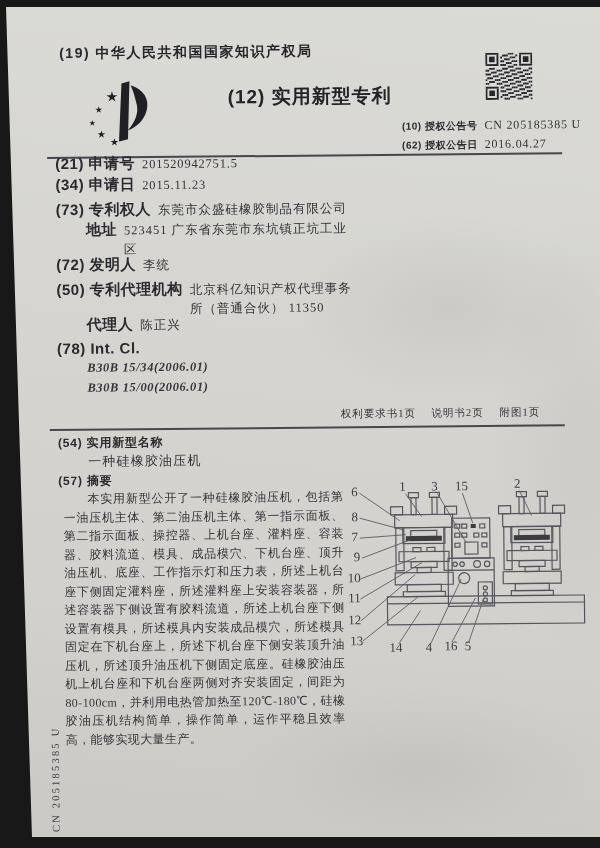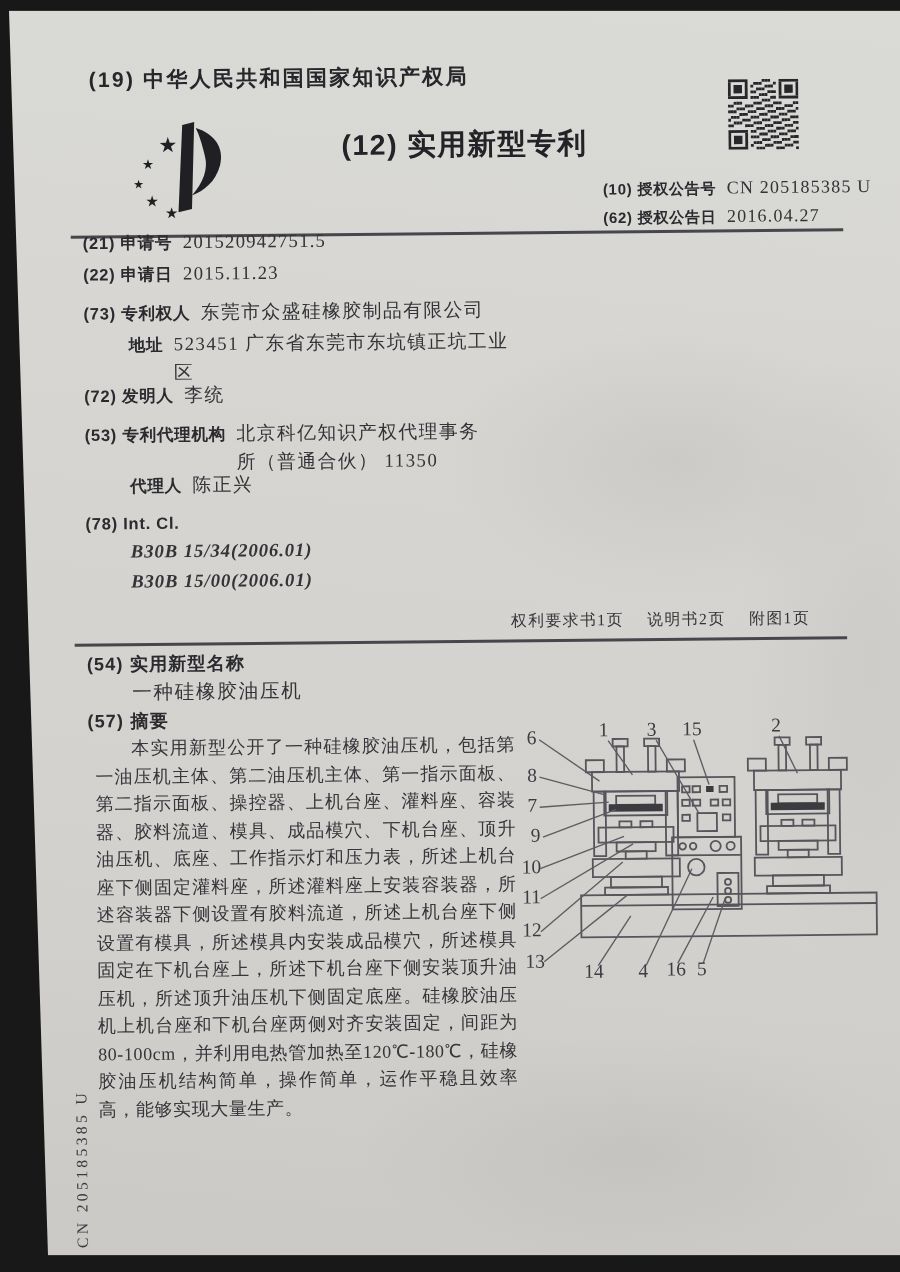--- a/index.html
+++ b/index.html
@@ -15,21 +15,21 @@
     position:absolute;left:0;top:7px;width:600px;height:830px;
     background:
       radial-gradient(ellipse 220px 130px at 450px 300px, rgba(108,108,116,.10), transparent 70%),
       radial-gradient(ellipse 260px 110px at 420px 760px, rgba(108,108,116,.09), transparent 70%),
       radial-gradient(ellipse 130px 320px at 582px 430px, rgba(100,100,108,.07), transparent 70%),
       linear-gradient(185deg,#dadad6 0%,#d6d5d1 35%,#d2d1cd 70%,#cac9c5 100%);
     clip-path:polygon(6px 0,600px 0,600px 830px,32px 830px);
   }
   .skew{position:absolute;left:0;top:0;width:600px;height:848px;transform:rotate(-0.55deg);transform-origin:60px 140px;}
   .abs{position:absolute;}
-  .lbl{font-family:"Liberation Sans",sans-serif;font-weight:bold;font-size:11px;letter-spacing:.5px;color:#2a2a2f;}
+  .lbl{font-family:"Liberation Sans",sans-serif;font-weight:bold;font-size:15px;letter-spacing:.5px;color:#2a2a2f;}
   .val{font-family:"Liberation Serif",serif;font-size:12.5px;letter-spacing:1px;color:#333338;margin-left:7px;}
   .val.num{letter-spacing:.8px;}
   .val.pre{white-space:pre-line;line-height:18.5px;}
   .row{display:flex;align-items:baseline;}
   .office{font-family:"Liberation Sans",sans-serif;font-weight:bold;font-size:14px;letter-spacing:1.5px;color:#26262b;}
   .kind-title{font-family:"Liberation Sans",sans-serif;font-weight:bold;font-size:19px;letter-spacing:1px;color:#222227;}
   .pubrow .lbl{font-size:10px;}
   .pubrow .val{font-size:12px;}
   .rule{position:absolute;height:1.6px;background:#46464c;}
   .italic{font-style:italic;font-weight:bold;letter-spacing:.6px;}
@@ -287,38 +287,38 @@
     <span class="val num">2016.04.27</span>
   </div>
 
   <div class="rule" style="left:47px;top:157px;width:515px;"></div>
 
   <div class="abs row" style="left:55px;top:151px;margin-top:4px;">
     <span class="lbl">(21) 申请号</span>
     <span class="val num">201520942751.5</span>
   </div>
   <div class="abs row" style="left:55px;top:176px;">
-    <span class="lbl">(22) 申请日</span>
+    <span class="lbl">(34) 申请日</span>
     <span class="val num">2015.11.23</span>
   </div>
   <div class="abs row" style="left:55px;top:201px;">
     <span class="lbl">(73) 专利权人</span>
     <span class="val">东莞市众盛硅橡胶制品有限公司</span>
   </div>
   <div class="abs row" style="left:85px;top:221px;">
     <span class="lbl">地址</span>
     <span class="val pre">523451 广东省东莞市东坑镇正坑工业
 区</span>
   </div>
   <div class="abs row" style="left:55px;top:256px;">
     <span class="lbl">(72) 发明人</span>
     <span class="val">李统</span>
   </div>
   <div class="abs row" style="left:55px;top:281px;">
-    <span class="lbl">(53) 专利代理机构</span>
+    <span class="lbl">(50) 专利代理机构</span>
     <span class="val pre">北京科亿知识产权代理事务
 所（普通合伙） 11350</span>
   </div>
   <div class="abs row" style="left:85px;top:316px;">
     <span class="lbl">代理人</span>
     <span class="val">陈正兴</span>
   </div>
   <div class="abs" style="left:55px;top:340px;">
     <span class="lbl">(78) Int. Cl.</span>
   </div>

